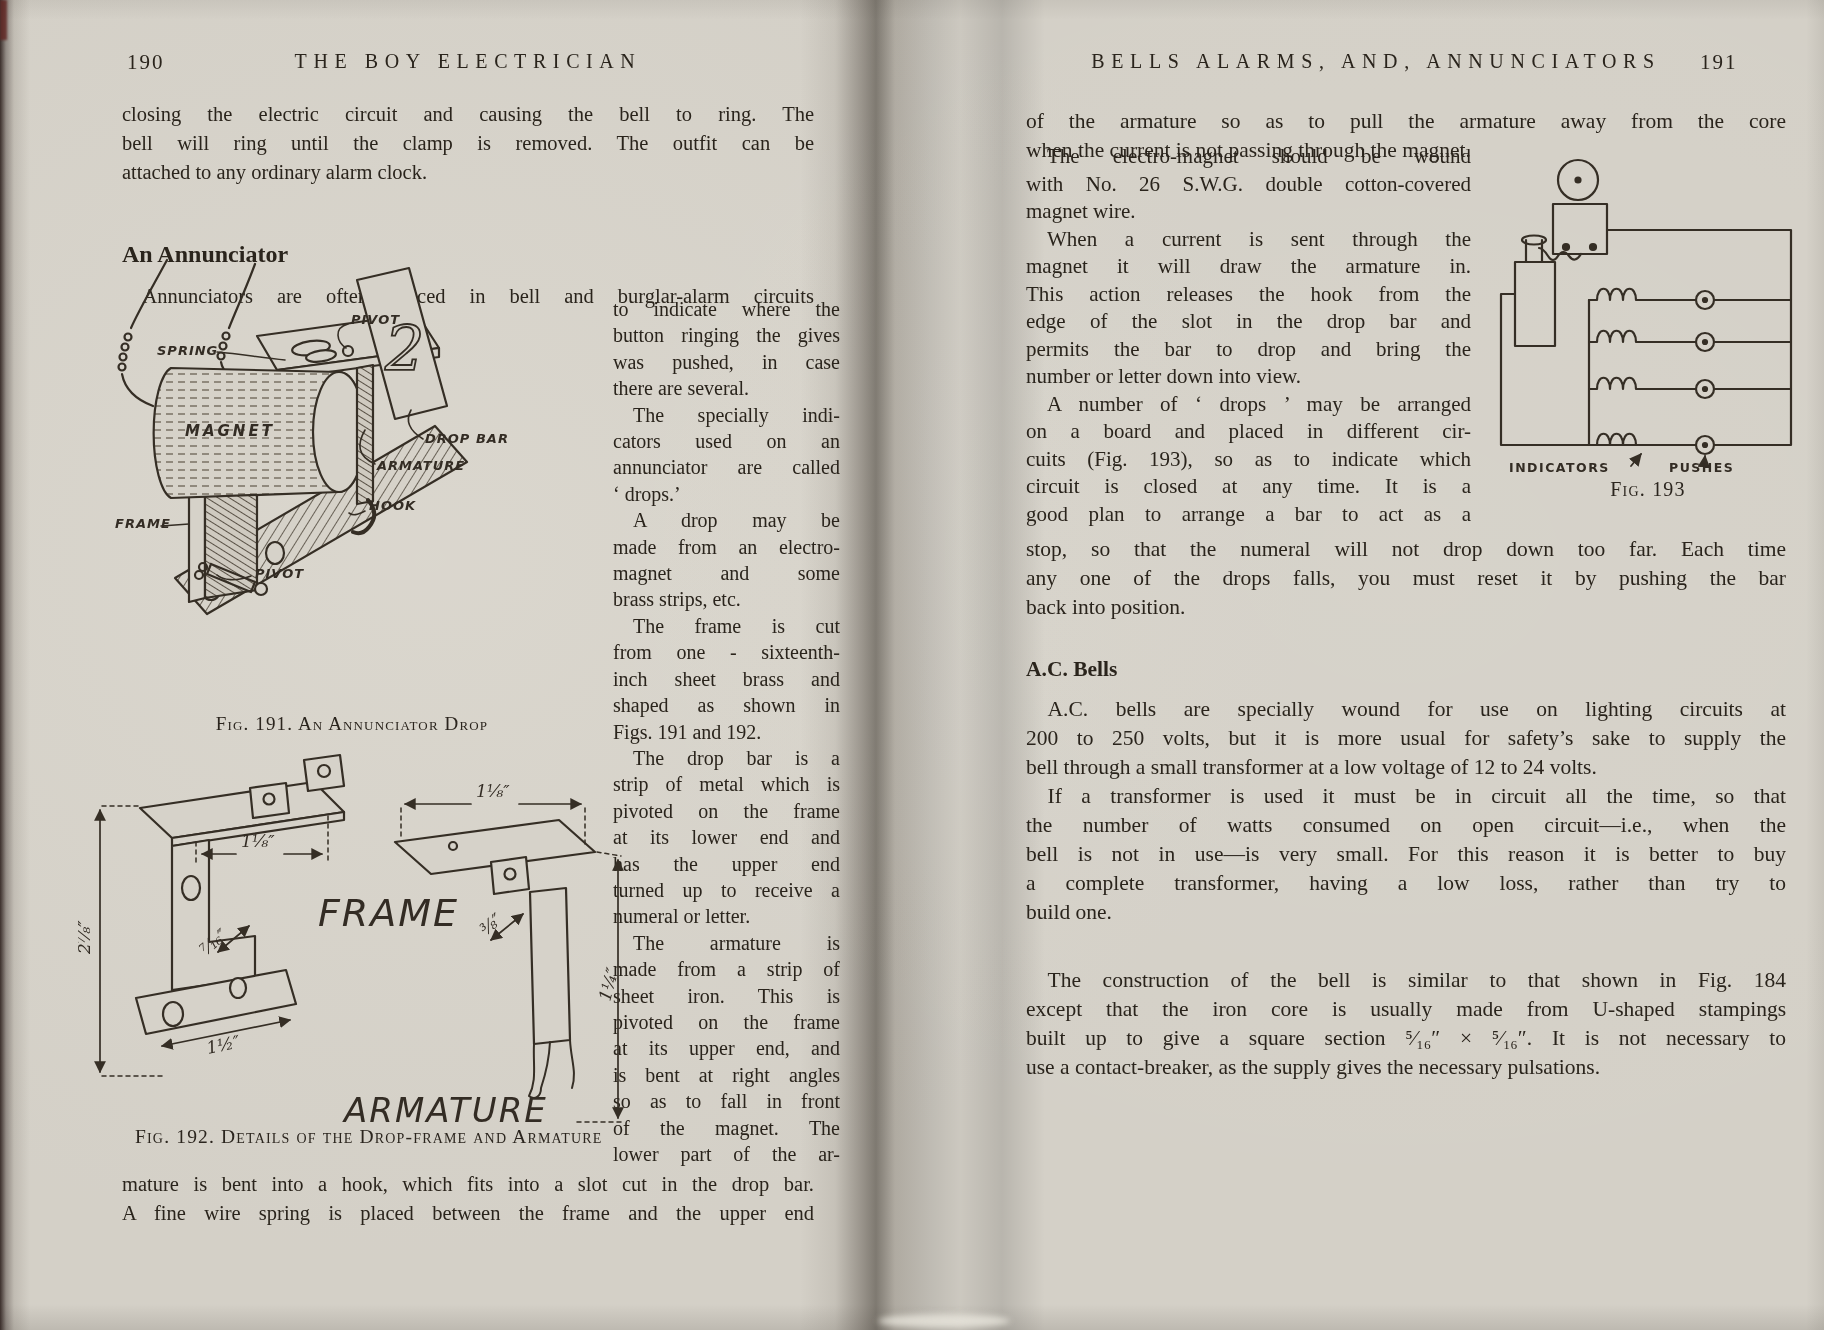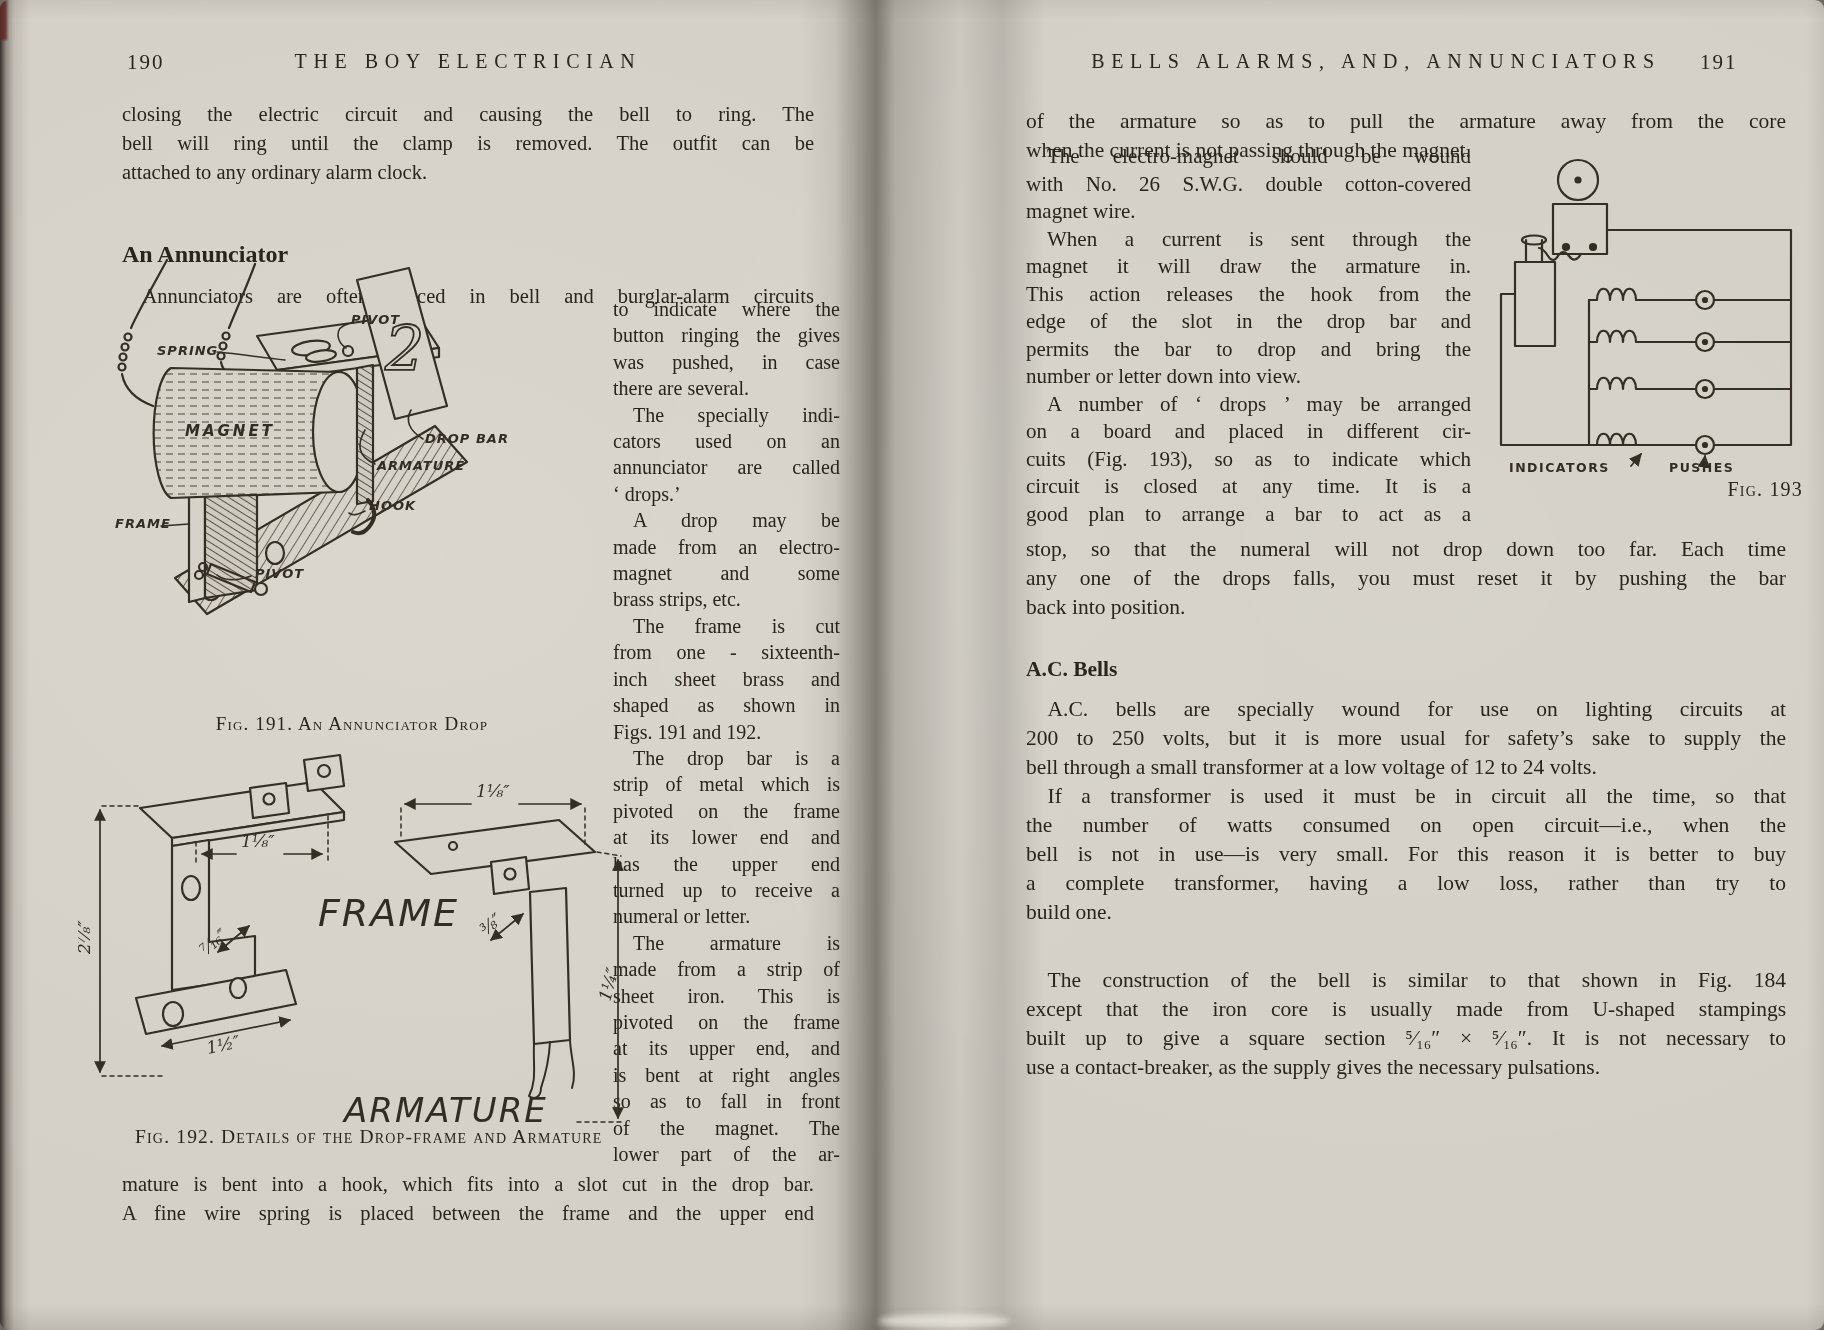--- a/index.html
+++ b/index.html
@@ -7,21 +7,21 @@
     position:relative;width:1824px;height:1330px;overflow:hidden;
     background-color:#d8d4cb;
     background-image:
       linear-gradient(90deg, rgba(46,33,30,.92) 0px, rgba(46,33,30,.40) 6px, rgba(90,80,70,.16) 14px, rgba(0,0,0,0) 30px),
       linear-gradient(90deg, rgba(0,0,0,0) 800px, rgba(70,62,52,.10) 835px, rgba(56,48,40,.38) 862px, rgba(48,42,34,.52) 876px, rgba(70,62,52,.26) 895px, rgba(0,0,0,.10) 930px, rgba(0,0,0,.04) 960px, rgba(0,0,0,.13) 1002px, rgba(0,0,0,0) 1045px),
       linear-gradient(0deg, rgba(40,35,28,.13) 0px, rgba(0,0,0,0) 26px),
       linear-gradient(180deg, rgba(40,35,28,.07) 0px, rgba(0,0,0,0) 20px),
       linear-gradient(270deg, rgba(40,35,28,.08) 0px, rgba(0,0,0,0) 18px),
       radial-gradient(ellipse 900px 700px at 430px 560px, rgba(255,255,248,.06), rgba(0,0,0,.02)),
       radial-gradient(ellipse 900px 700px at 1400px 560px, rgba(255,255,248,.07), rgba(0,0,0,0));
-    font-family:"Liberation Serif", serif;color:#2a241c;border-radius:9px;
+    font-family:"Liberation Serif", serif;color:#2a241c;
   }
   .abs{position:absolute;}
   .line{text-align:justify;text-align-last:justify;}
   .line.end{text-align-last:left;}
   .pagenum{font-size:21px;letter-spacing:2px;}
   .runhead{font-size:20px;letter-spacing:.33em;text-align:center;white-space:nowrap;}
   .block{color:#2a241c;}
   .lp-full{left:122px;width:692px;font-size:20.5px;line-height:29px;}
   .heading{font-weight:bold;font-size:24px;text-align:left;}
   .lp-col{left:613px;width:227px;font-size:20px;line-height:26.4px;}
@@ -307,21 +307,21 @@
         <circle cx="212" cy="293" r="2" fill="#352e25"></circle>
 
       <g stroke-width="1.8">
         <path d="M138,314 L148,302" marker-end="url(#ar193)"></path>
         <path d="M211,314 L212,304" marker-end="url(#ar193)"></path>
       </g>
     </g>
     <text x="16" y="320" style="font-family:'DejaVu Sans',sans-serif;font-weight:bold;font-size:12.5px;letter-spacing:1.5px;fill:#332c24;">INDICATORS</text>
     <text x="176" y="320" style="font-family:'DejaVu Sans',sans-serif;font-weight:bold;font-size:12.5px;letter-spacing:1.5px;fill:#332c24;">PUSHES</text>
   </svg>
-  <div class="abs caption" style="left:1493px;top:478px;width:310px;text-align:right;font-size:20px;">Fig. 193</div>
+  <div class="abs caption" style="left:1493px;top:478px;width:310px;text-align:center;font-size:20px;">Fig. 193</div>
 
   <div class="abs rp-full block" style="top:528px;">
       <div class="line">stop, so that the numeral will not drop down too far.  Each time</div>
       <div class="line">any one of the drops falls, you must reset it by pushing the bar</div>
       <div class="line end">back into position.</div>
     </div>
 
   <div class="abs rp-full heading" style="top:648px;">A.C. Bells</div>
 
   <div class="abs rp-full block" style="top:688px;">

